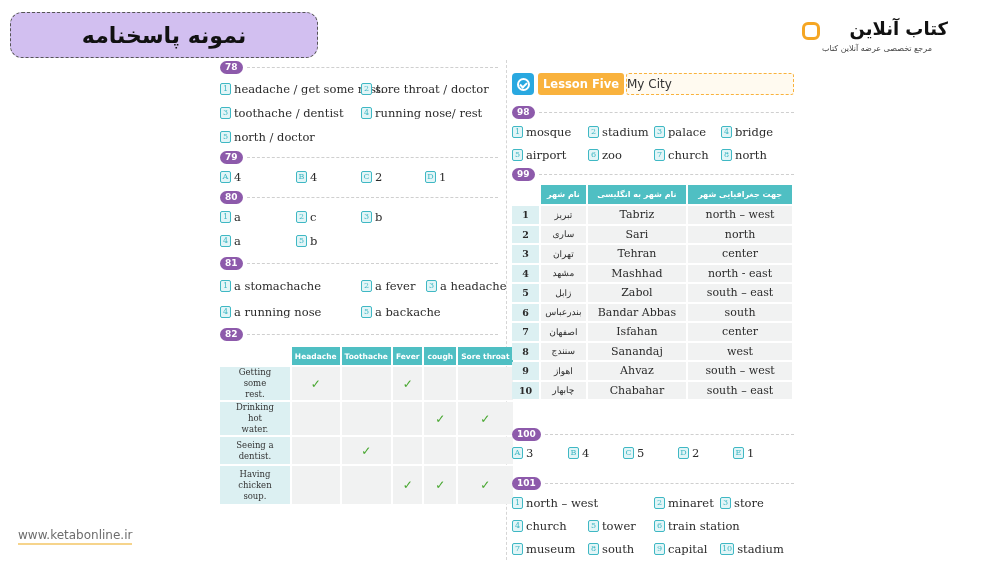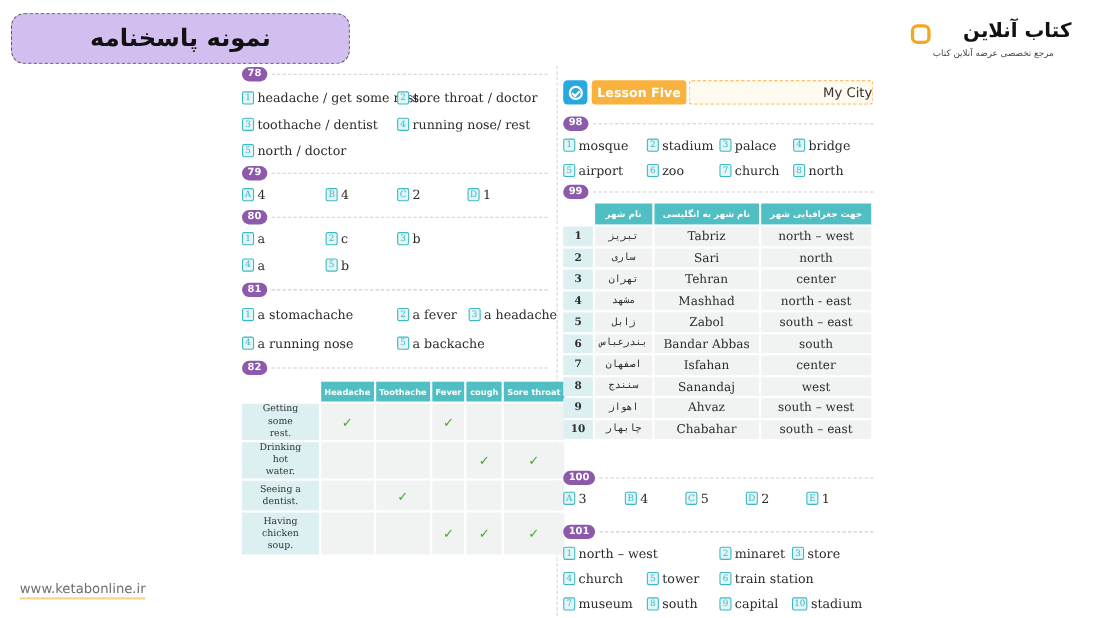--- a/index.html
+++ b/index.html
@@ -7,21 +7,21 @@
   body { position: relative; font-family: "DejaVu Serif", serif; color: #2b2b2b; }
 
   .title-banner {
     position: absolute; left: 10px; top: 12px; width: 308px; height: 46px;
     background: #d2bff0; border: 1px dashed #555; border-radius: 12px;
     display: flex; align-items: center; justify-content: center;
     font-family: "DejaVu Sans", sans-serif; font-weight: bold; font-size: 22px; color: #111;
     direction: rtl;
   }
 
-  .logo { position: absolute; left: 826px; top: 18px; width: 150px; height: 40px; direction: rtl; }
+  .logo { position: absolute; left: 800px; top: 18px; width: 150px; height: 40px; direction: rtl; }
   .logo .logo-mark {
     position: absolute; right: 130px; top: 4px; width: 18px; height: 18px;
     border: 3px solid #f5a623; border-radius: 6px; background: #fff;
   }
   .logo .logo-name {
     position: absolute; right: 2px; top: 0px; font-family: "DejaVu Sans", sans-serif;
     font-weight: bold; font-size: 18px; color: #111; white-space: nowrap;
   }
   .logo .logo-sub {
     position: absolute; right: 18px; top: 26px; font-family: "DejaVu Sans", sans-serif;
@@ -68,33 +68,33 @@
   .lesson-bar { position: relative; height: 24px; display: flex; align-items: center; margin-top: 12px; }
   .lesson-check { width: 22px; height: 22px; background: #29a8e0; border-radius: 4px; display: flex; align-items: center; justify-content: center; }
   .lesson-check span { width: 13px; height: 13px; border: 2px solid #fff; border-radius: 50%; display: block; position: relative; }
   .lesson-check span::after { content: ""; position: absolute; left: 2.5px; top: 1px; width: 3px; height: 5px; border-right: 2px solid #fff; border-bottom: 2px solid #fff; transform: rotate(45deg); }
   .lesson-label {
     margin-left: 4px; background: #f9b23d; color: #fff; font-family: "DejaVu Sans", sans-serif; font-weight: bold;
     font-size: 11.5px; height: 22px; line-height: 22px; padding: 0 5px; border-radius: 3px;
   }
   .lesson-title {
     flex: 1; margin-left: 2px; height: 22px; line-height: 20px; border: 1px dashed #f9b23d; background: #fffaf0;
-    text-align: right; font-family: "DejaVu Sans", sans-serif; font-size: 12px; color: #333; border-radius: 3px;
+    text-align: left; font-family: "DejaVu Sans", sans-serif; font-size: 12px; color: #333; border-radius: 3px;
   }
 
   
   .t99 { border-collapse: separate; border-spacing: 2px; margin-top: 2px; margin-left: -2px; width: 284px; }
   .t99 th {
     background: #4fbfc3; color: #fff; font-family: "DejaVu Sans", sans-serif; font-weight: bold; font-size: 8px;
     height: 19px; direction: rtl; white-space: nowrap;
   }
   .t99 th.blank { background: transparent; }
   .t99 td { background: #f1f2f2; height: 17.5px; text-align: center; font-size: 11px; color: #2b2b2b; }
   .t99 td.idx { background: #dcf0f2; font-weight: bold; width: 27px; font-size: 9.5px; }
-  .t99 td.fa { direction: rtl; font-family: Liberation Mono, monospace; font-size: 9px; }
+  .t99 td.fa { direction: rtl; font-family: Liberation Serif, serif; font-size: 9px; }
 </style>
 </head>
 <body>
 
 <div class="title-banner">
   <span>نمونه پاسخنامه</span>
 </div>
 
 <div class="logo">
   <span class="logo-mark"></span>

